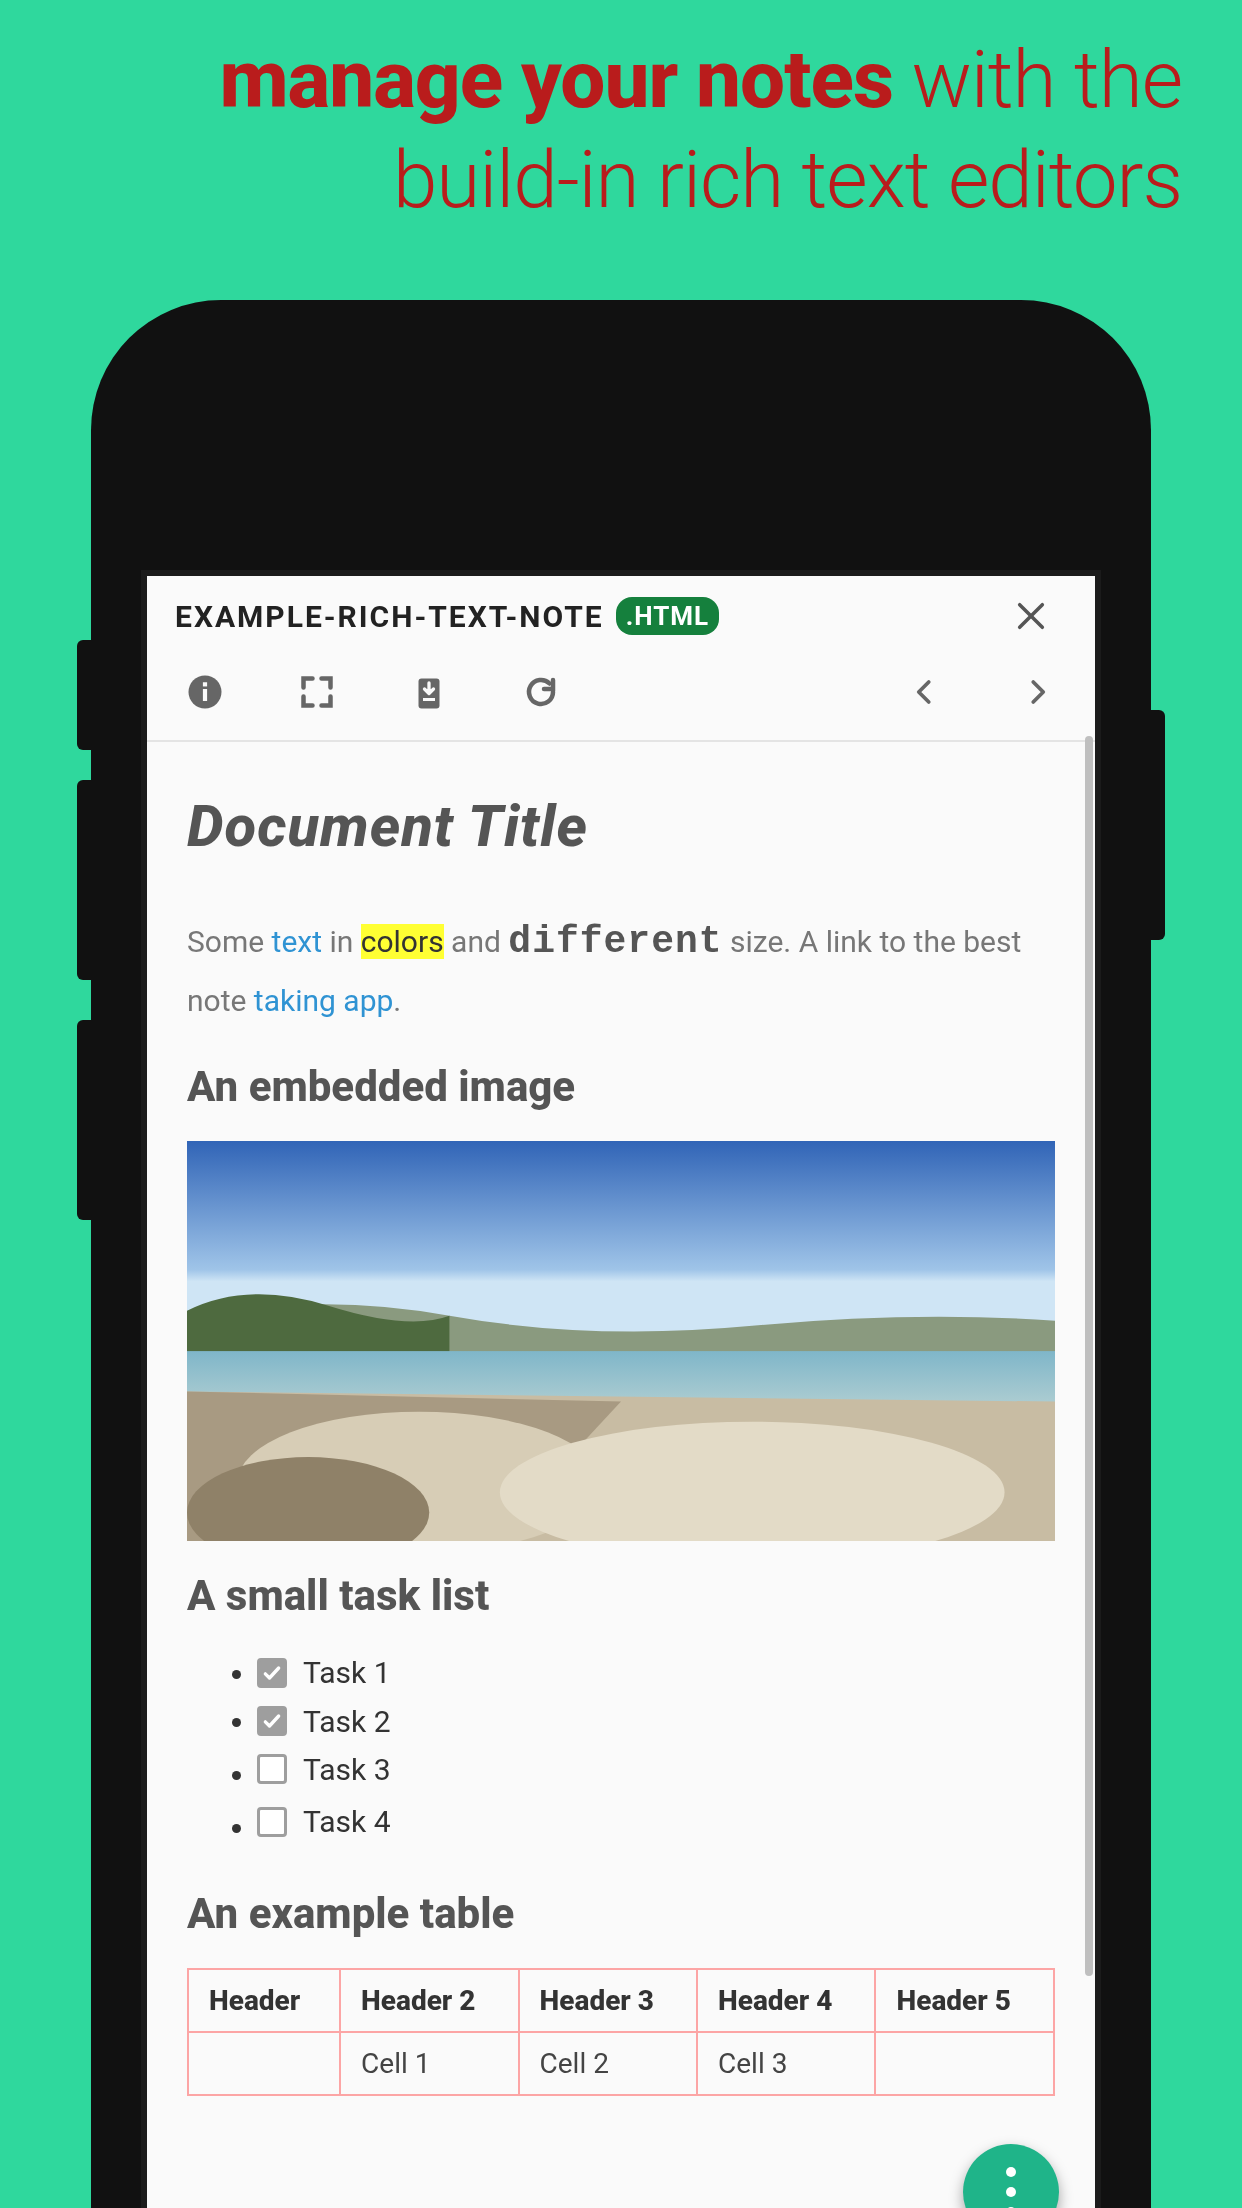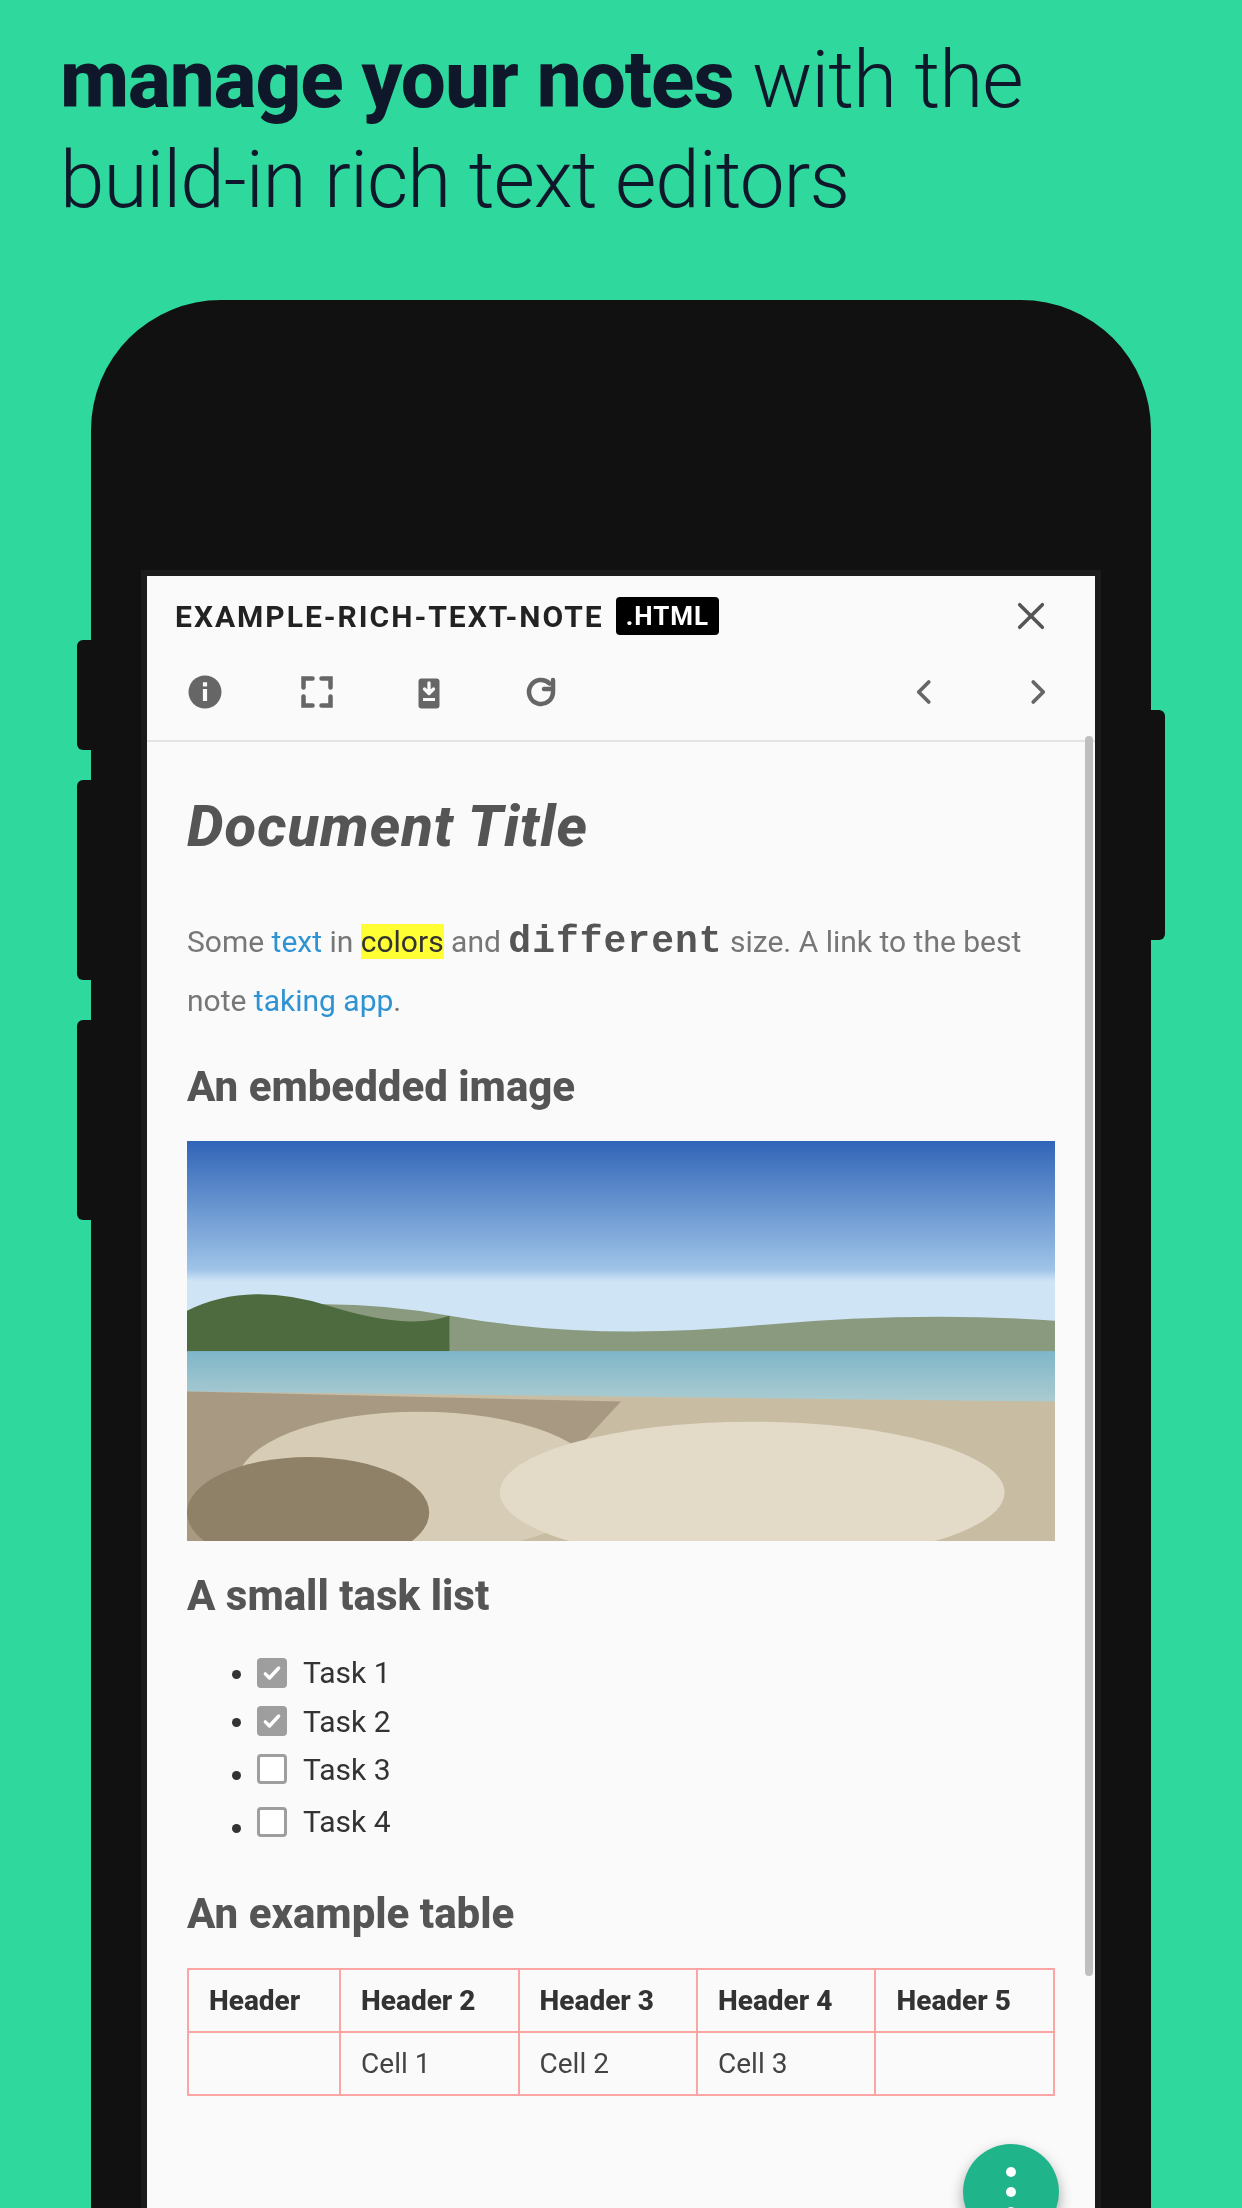--- a/index.html
+++ b/index.html
@@ -8,22 +8,22 @@
     background: #2fd89d;
     font-family: -apple-system, BlinkMacSystemFont, "Segoe UI", Roboto, Helvetica, Arial, sans-serif;
     overflow: hidden;
     position: relative;
   }
 
   
   .promo-headline {
     width: 100%;
     padding: 30px 60px 0 60px;
-    text-align: left;
-    color: #0f172a;
+    text-align: right;
+    color: #b91c1c;
     font-size: 80px;
     line-height: 1.25;
     font-weight: 300;
     letter-spacing: -1px;
   }
   .promo-headline .bold { font-weight: 800; }
 
   
   .phone {
     position: absolute;
@@ -99,24 +99,24 @@
     background: #fafafa;
   }
   .file-name {
     font-size: 30px;
     font-weight: 700;
     letter-spacing: 2px;
     color: #222;
     margin-right: 12px;
   }
   .file-ext {
-    background: #000000;
+    background: #15803d;
     color: #ffffff;
     padding: 4px 10px;
-    border-radius: 4px;
+    border-radius: 16px;
     font-size: 26px;
     font-weight: 700;
     letter-spacing: 1px;
   }
   .file-bar .spacer { flex: 1; }
   .close-btn {
     width: 40px;
     height: 40px;
     display: flex;
     align-items: center;

